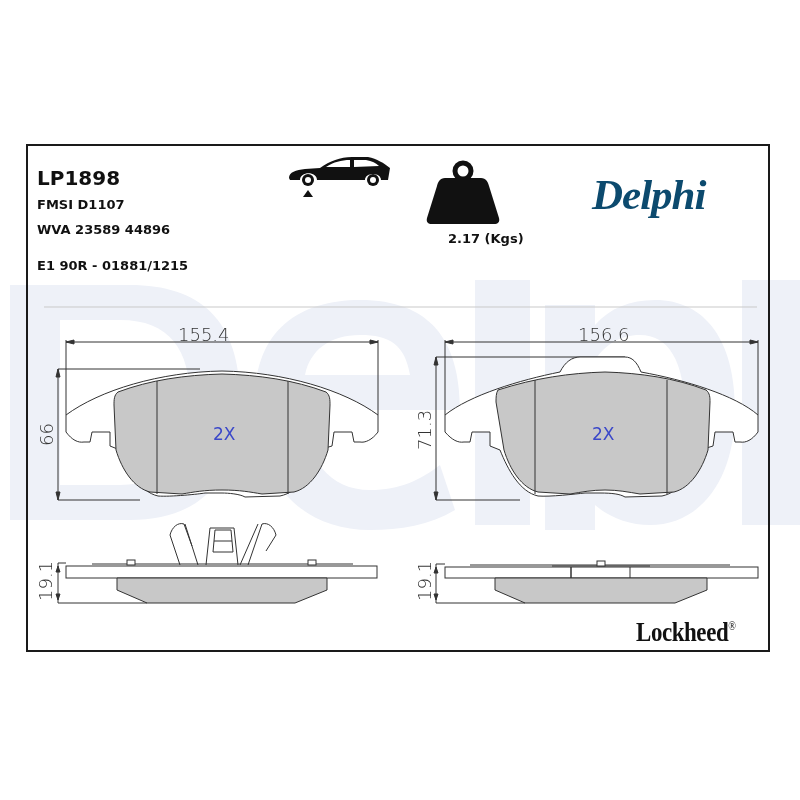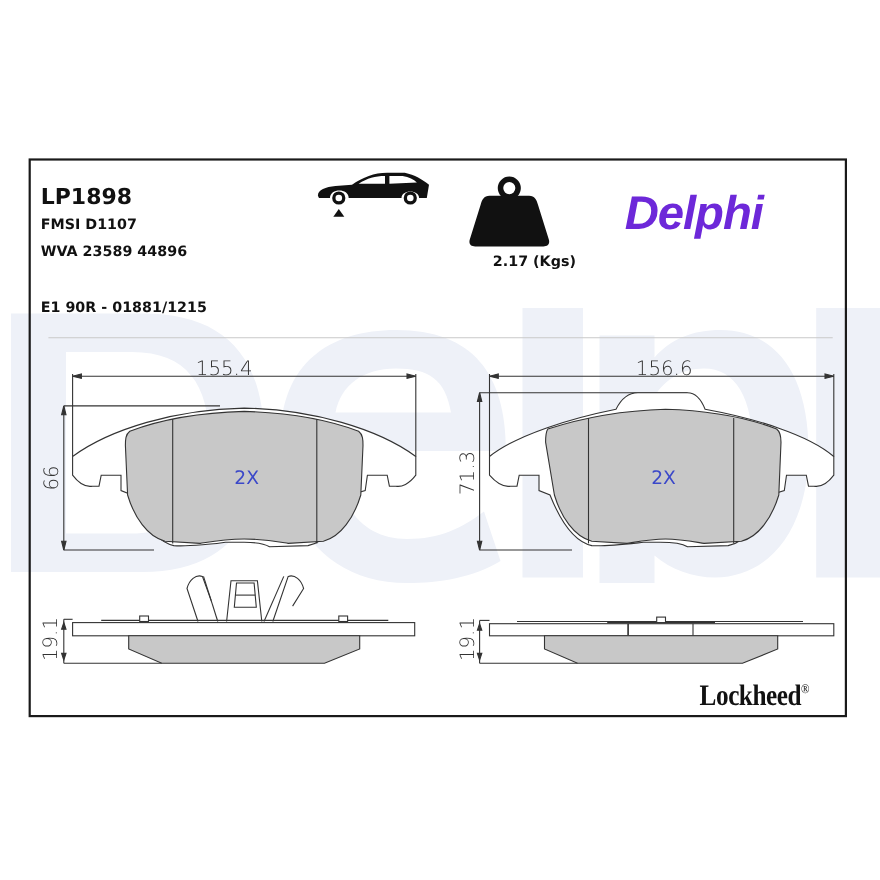--- a/index.html
+++ b/index.html
@@ -3,23 +3,23 @@
 <meta charset="utf-8">
 <style>
   html, body { margin:0; padding:0; background:#ffffff; }
   body { width:800px; height:800px; position:relative; overflow:hidden; font-family:"DejaVu Sans", sans-serif; }
   .frame { position:absolute; left:26px; top:144px; width:744px; height:508px; border:2px solid #1a1a1a; box-sizing:border-box; background:transparent; }
   .watermark { position:absolute; left:0; top:0; width:800px; height:800px; }
   .txt { position:absolute; color:#111; font-weight:bold; white-space:nowrap; }
   .part { left:37px; top:166px; font-size:20px; }
   .fmsi { left:37px; top:197px; font-size:13px; }
   .wva { left:37px; top:222px; font-size:13px; }
-  .e1 { left:37px; top:273px; font-size:13px; }
+  .e1 { left:37px; top:258px; font-size:13px; }
   .weight { left:425px; top:231px; font-size:13px;margin-left:23px; }
-  .delphi { position:absolute; left:568px; top:170px; font-size:43px; font-weight:bold; color:#6d28d9; font-style:italic; letter-spacing:-1px; font-family:Liberation Sans, sans-serif; }
+  .delphi { position:absolute; left:592px; top:170px; font-size:43px; font-weight:bold; color:#0c4a6e; font-style:italic; letter-spacing:-1px; font-family:Liberation Serif, serif; }
   .lockheed { position:absolute; left:636px; top:617px; font-size:27px; font-weight:bold; color:#111; font-family:"Liberation Serif", serif; transform:scaleX(0.85); transform-origin:left top; letter-spacing:-0.5px; }
   .lockheed sup { font-size:12px; font-weight:normal; vertical-align:top; position:relative; top:2px; }
   svg.draw { position:absolute; left:0; top:0; }
   .dimtxt { font-family:"DejaVu Sans", sans-serif; font-size:18px; fill:#333; font-weight:300; }
   .twox { font-family:"DejaVu Sans", sans-serif; font-size:17px; fill:#3b48c9; }
 </style>
 </head>
 <body>
 
 <svg class="watermark" width="800" height="800" viewBox="0 0 800 800">

